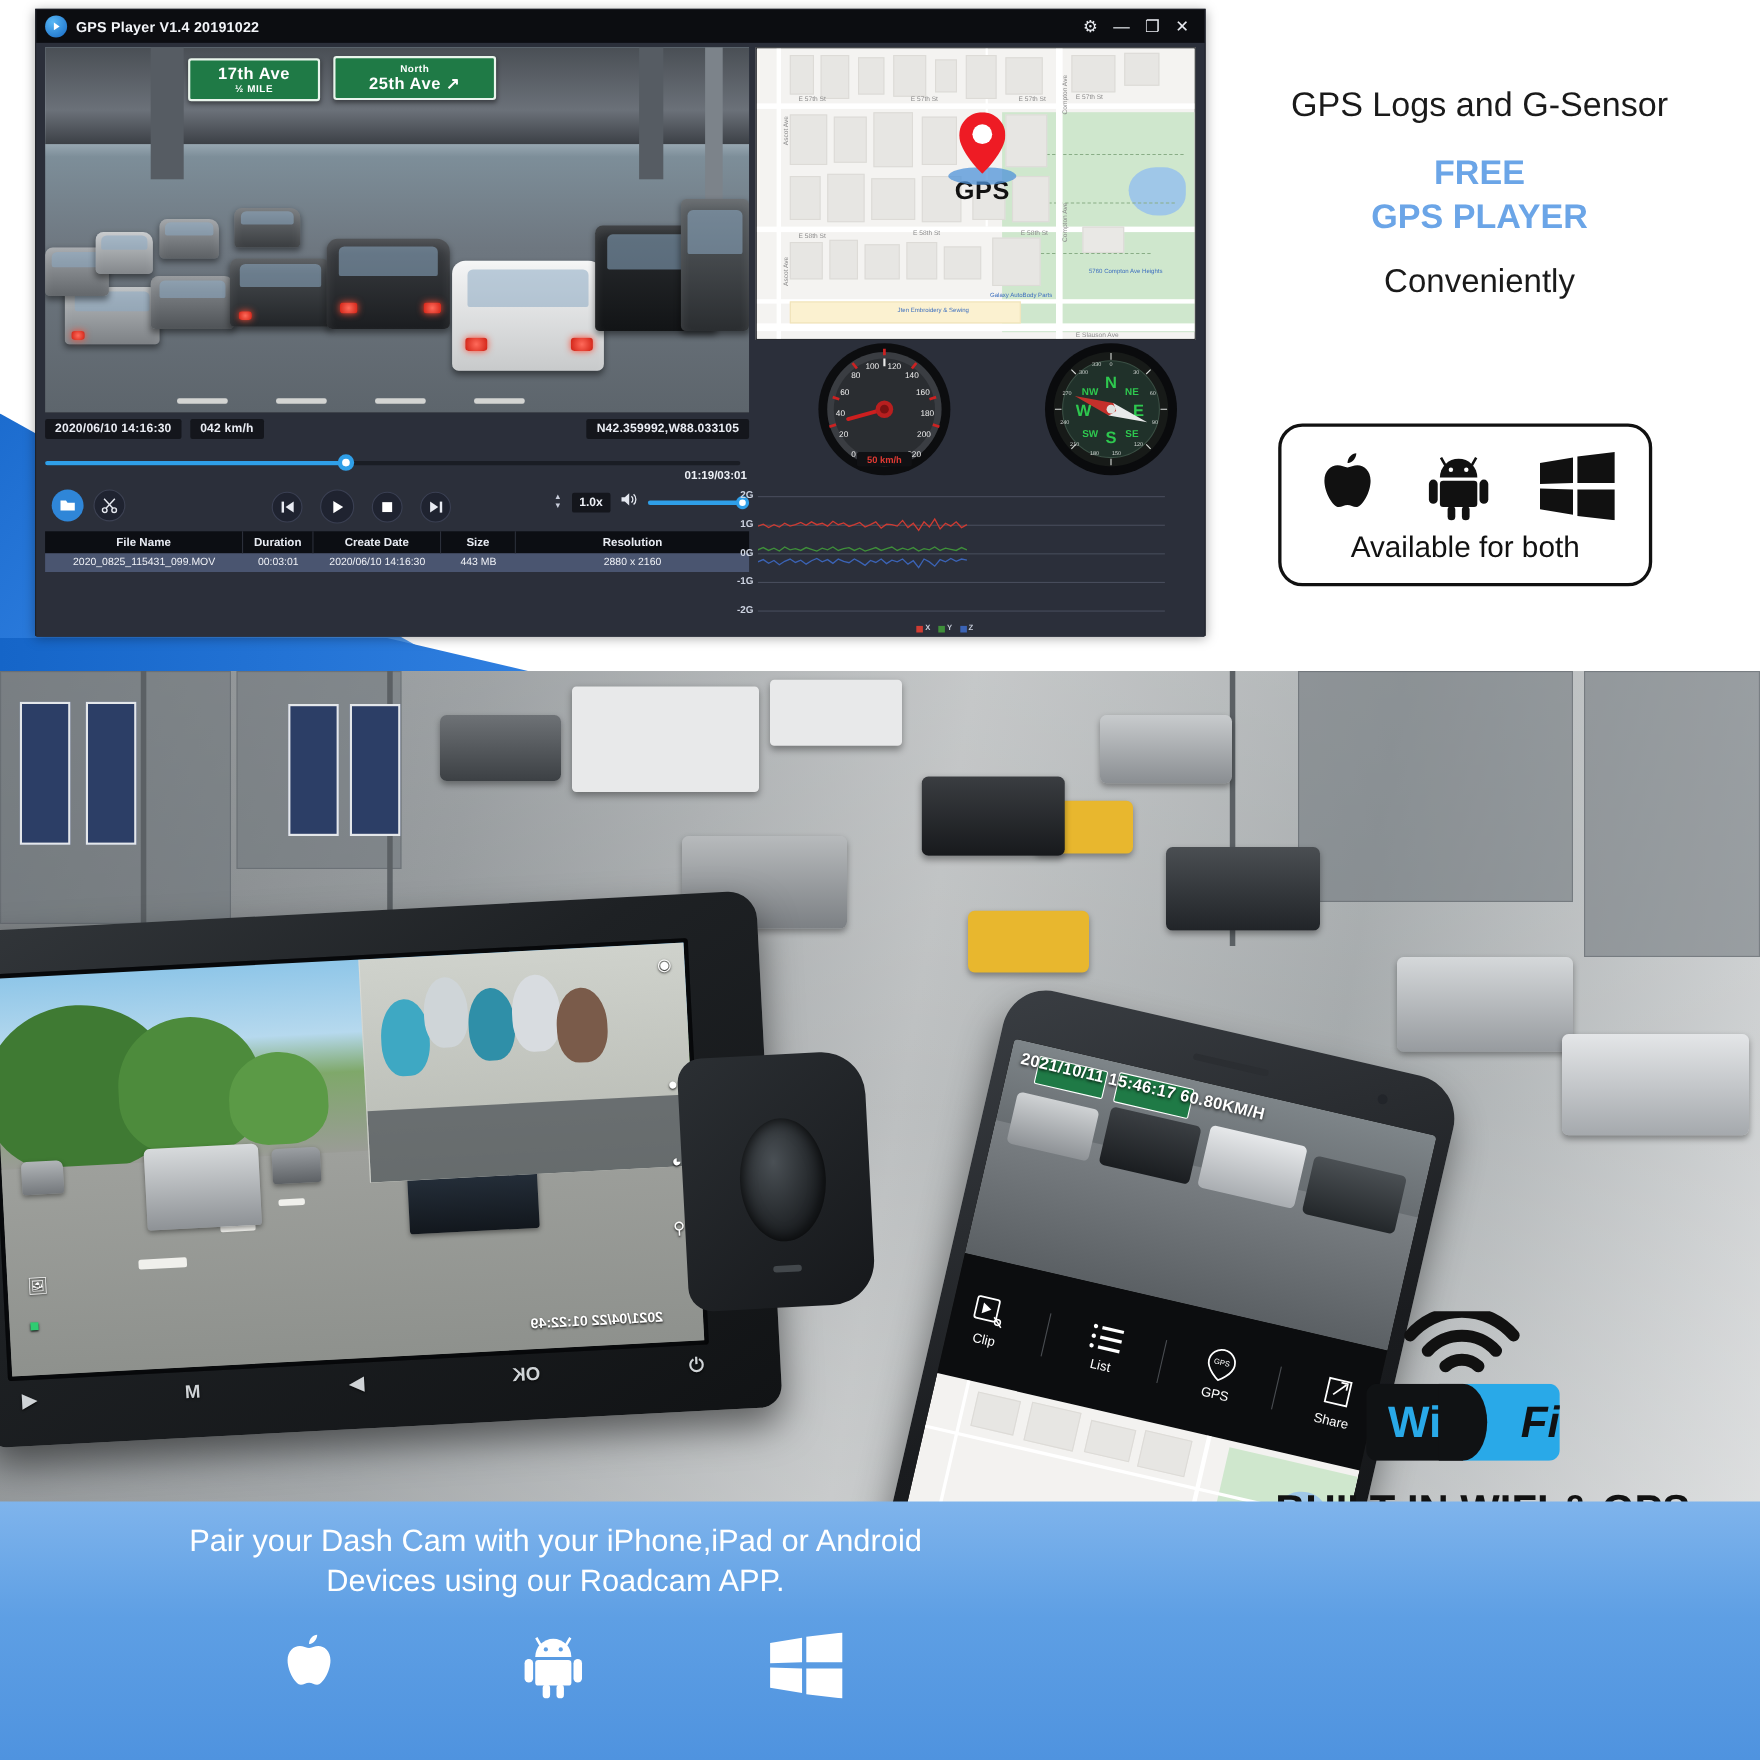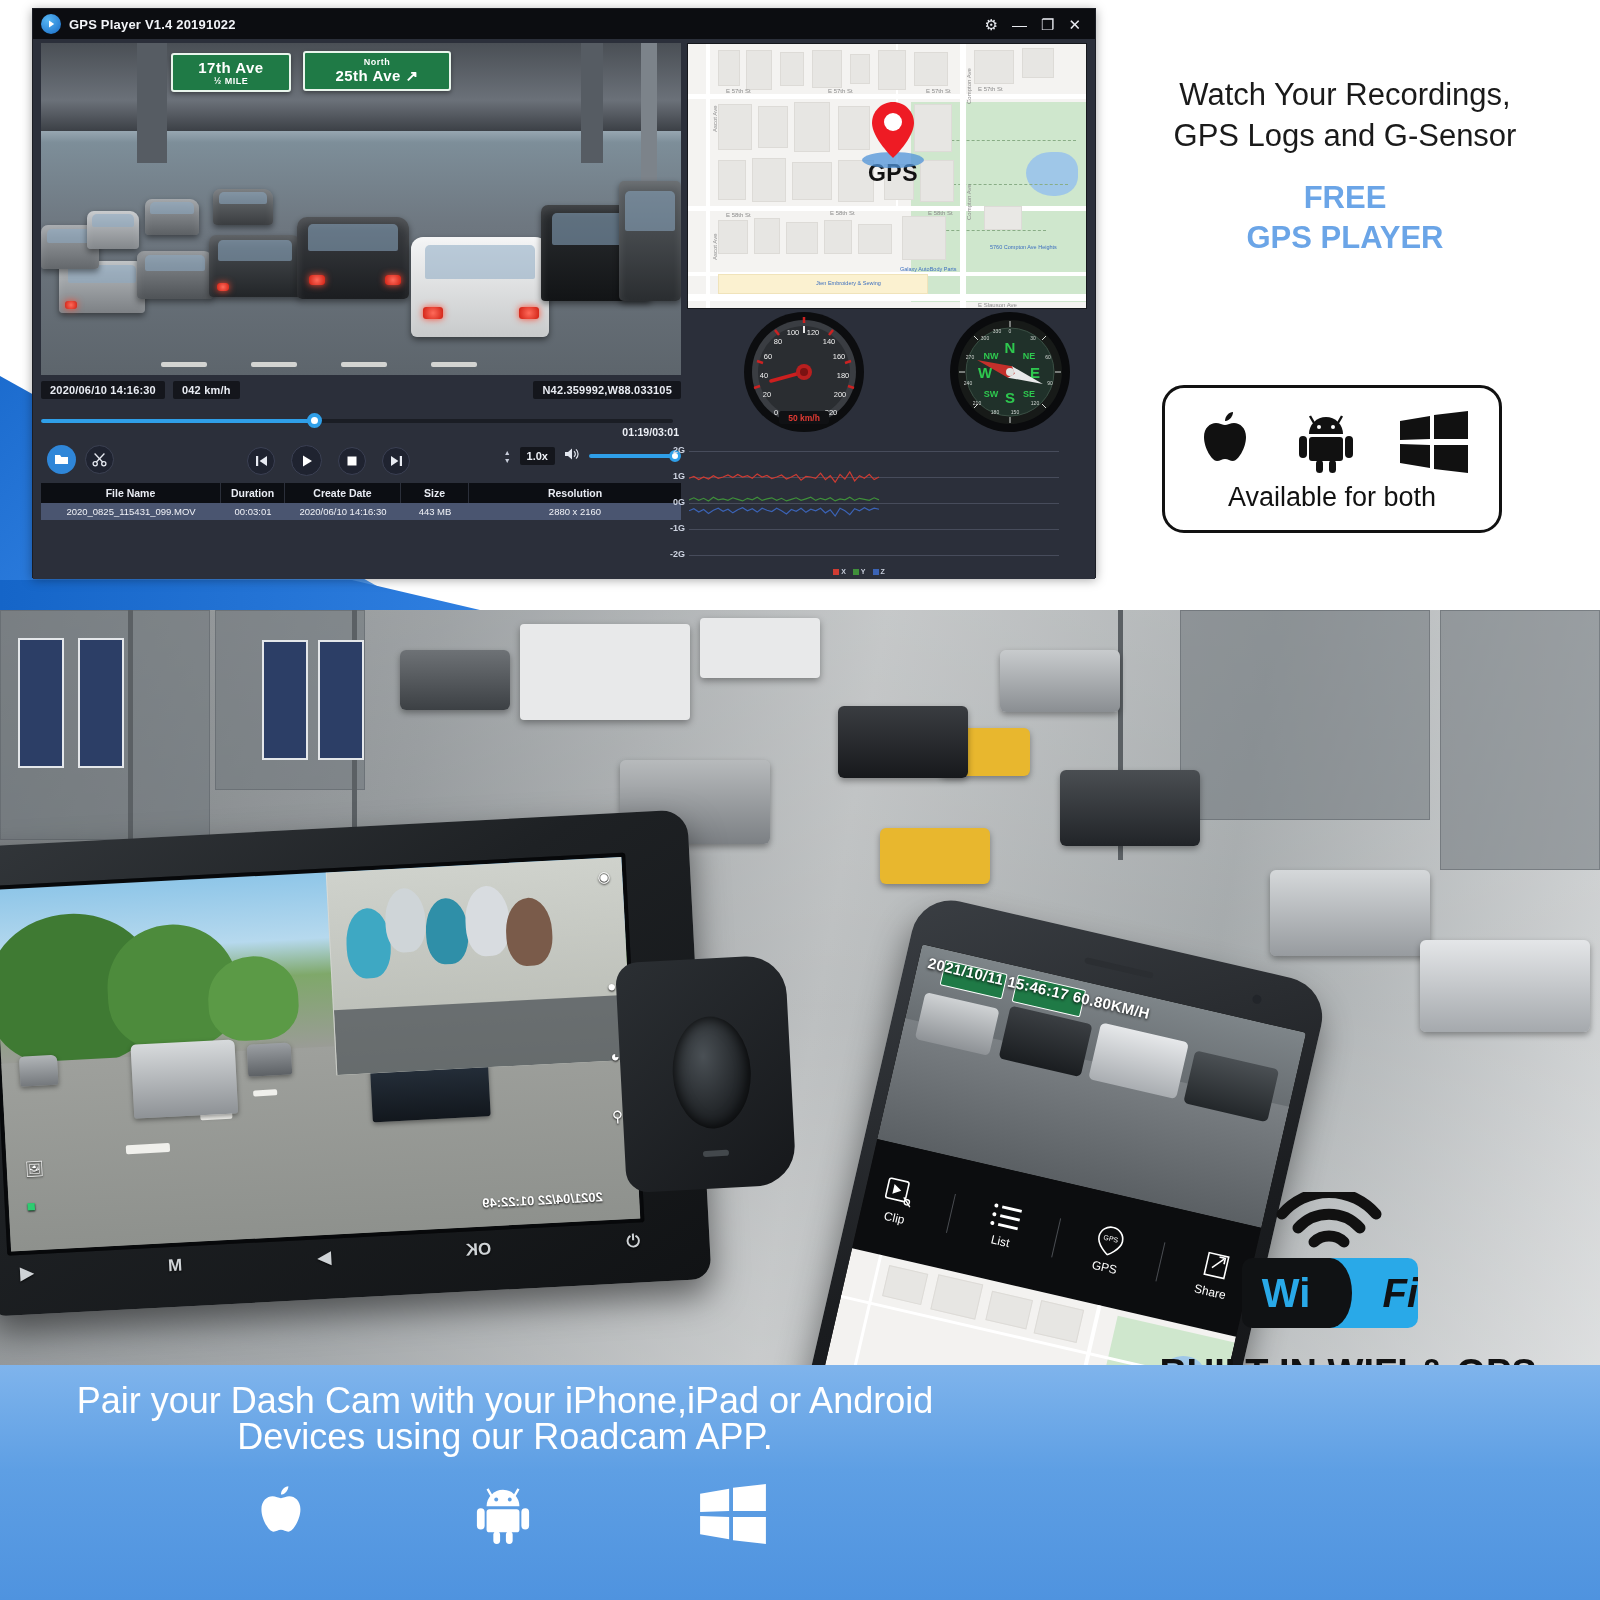--- a/index.html
+++ b/index.html
@@ -182,21 +182,21 @@
   .bg-bus { position: absolute; border-radius: 4px; background: #e8e9ea; box-shadow: 0 3px 7px rgba(0,0,0,.35); }
   .bg-taxi { position: absolute; border-radius: 6px; background: #e8b72e; box-shadow: 0 3px 6px rgba(0,0,0,.35); }
   .bg-pole { position: absolute; width: 5px; background: #5b6064; }
   .bg-banner { position: absolute; width: 46px; background: #2c3e66; border: 2px solid #e4e7ea; }
 
   .blue-footer {
     position: absolute; left: 0; bottom: 0; width: 1600px; height: 235px;
     background: linear-gradient(#7fb4ec 0%, #5e9fe4 45%, #4f93df 100%);
   }
   .footer-cap { position: absolute; left: 0; top: 18px; width: 1010px; text-align: center;
-                color: #fff; font-size: 36px; line-height: 36px; }
+                color: #fff; font-size: 28px; line-height: 36px; }
   .footer-icons { position: absolute; left: 170px; top: 118px; width: 680px;
                   display: flex; justify-content: space-around; align-items: center; }
 
   
   .dashcam {
     position: absolute; left: -18px; top: 215px; width: 830px; height: 560px;
     transform: rotate(-3deg);
   }
   .dc-body {
     position: absolute; left: 0; top: 0; width: 720px; height: 470px;
@@ -642,24 +642,24 @@
                 <i class="sw" style="background:#3b63b5"></i>
                 <b>Z</b>
               </span>
           </div>
         </div>
 
       </div>
     </div>
 
     <div class="mk-top">
-      <div class="mk-line">Watch Your Recordings,</div>
       <div class="mk-line">GPS Logs and G-Sensor</div>
       <div class="mk-free">FREE</div>
       <div class="mk-free" style="margin-top:0">GPS PLAYER</div>
+      <div class="mk-conv">Conveniently</div>
     </div>
 
     <div class="platform-box">
       <div class="plat-icons">
         <svg width="56" height="66" viewBox="0 0 56 66">
           <path d="M38 14c-3 0-7 2-9 2s-6-2-9-2c-6 0-12 5-12 14 0 11 8 24 13 24 3 0 5-2 8-2s5 2 8 2c5 0 13-13 13-24 0-9-6-14-12-14z" fill="#111"></path>
           <path d="M30 12c4-1 7-5 7-9-4 0-8 4-8 9z" fill="#111"></path>
         </svg>
         <svg width="60" height="64" viewBox="0 0 60 64">
           <path d="M14 6l4 7M46 6l-4 7" stroke="#111" stroke-width="2.4" fill="none"></path>

